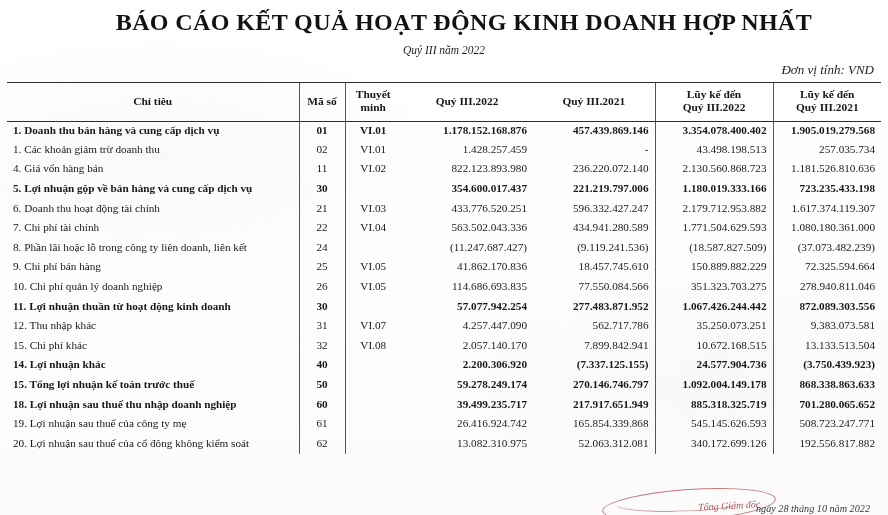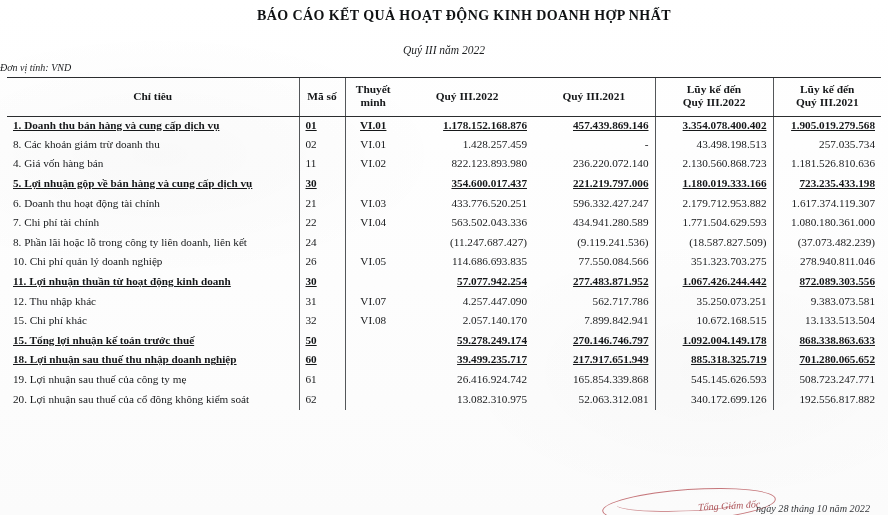--- a/index.html
+++ b/index.html
@@ -33,39 +33,39 @@
     height: 515px;
     box-sizing: border-box;
   }
 
   
   .title-block {
     text-align: center;
     padding-top: 8px;
   }
   .doc-title {
-    font-size: 14px;
+    font-size: 24px;
     font-weight: bold;
     letter-spacing: 0.4px;
     line-height: 1.2;
     margin: 0;
     color: #101214;
     padding-left: 40px;
   }
   .doc-subtitle {
     font-size: 11.5px;
     font-style: italic;
-    margin: 19px 0 0 0;
+    margin: 7px 0 0 0;
     color: #1c1e20;
   }
 
   
   .unit-note {
-    text-align: left;
-    font-size: 10px;
+    text-align: right;
+    font-size: 13px;
     font-style: italic;
     padding-right: 14px;
     margin-top: 6px;
     color: #1c1e20;
   }
 
   
   table.fin {
     width: 874px;
     margin: 4px auto 0 auto;
@@ -97,26 +97,26 @@
 
   tbody td {
     padding: 2px 6px 2px 6px;
     vertical-align: baseline;
     line-height: 1.16;
     height: 19.6px;
     box-sizing: border-box;
     white-space: nowrap;
   }
   tbody td.t-name { text-align: left; }
-  tbody td.t-code { }
+  tbody td.t-code { text-align: center; }
   tbody td.t-note { text-align: center; }
   tbody td.t-num  { text-align: right; }
   tbody td.div-l  { border-left: 1px solid #54575a; }
 
-  tr.bold td { font-weight: bold; text-decoration: underline; }
+  tr.bold td { font-weight: bold; }
   tr.ital td { font-style: italic; }
   td.indent { padding-left: 22px; }
 
   
   .sign-area {
     position: absolute;
     left: 0;
     right: 0;
     bottom: 0px;
     height: 22px;
@@ -215,21 +215,21 @@
         <tr class="bold">
           <td class="t-name">1. Doanh thu bán hàng và cung cấp dịch vụ</td>
           <td class="t-code div-l">01</td>
           <td class="t-note div-l">VI.01</td>
           <td class="t-num">1.178.152.168.876</td>
           <td class="t-num">457.439.869.146</td>
           <td class="t-num div-l">3.354.078.400.402</td>
           <td class="t-num div-l">1.905.019.279.568</td>
         </tr>
         <tr>
-          <td class="t-name">8. Các khoản giảm trừ doanh thu</td>
+          <td class="t-name">1. Các khoản giảm trừ doanh thu</td>
           <td class="t-code div-l">02</td>
           <td class="t-note div-l">VI.01</td>
           <td class="t-num">1.428.257.459</td>
           <td class="t-num">-</td>
           <td class="t-num div-l">43.498.198.513</td>
           <td class="t-num div-l">257.035.734</td>
         </tr>
         <tr>
           <td class="t-name">4. Giá vốn hàng bán</td>
           <td class="t-code div-l">11</td>
@@ -269,20 +269,29 @@
         <tr>
           <td class="t-name">8. Phần lãi hoặc lỗ trong công ty liên doanh, liên kết</td>
           <td class="t-code div-l">24</td>
           <td class="t-note div-l"></td>
           <td class="t-num">(11.247.687.427)</td>
           <td class="t-num">(9.119.241.536)</td>
           <td class="t-num div-l">(18.587.827.509)</td>
           <td class="t-num div-l">(37.073.482.239)</td>
         </tr>
         <tr>
+          <td class="t-name">9. Chi phí bán hàng</td>
+          <td class="t-code div-l">25</td>
+          <td class="t-note div-l">VI.05</td>
+          <td class="t-num">41.862.170.836</td>
+          <td class="t-num">18.457.745.610</td>
+          <td class="t-num div-l">150.889.882.229</td>
+          <td class="t-num div-l">72.325.594.664</td>
+        </tr>
+        <tr>
           <td class="t-name">10. Chi phí quản lý doanh nghiệp</td>
           <td class="t-code div-l">26</td>
           <td class="t-note div-l">VI.05</td>
           <td class="t-num">114.686.693.835</td>
           <td class="t-num">77.550.084.566</td>
           <td class="t-num div-l">351.323.703.275</td>
           <td class="t-num div-l">278.940.811.046</td>
         </tr>
         <tr class="bold">
           <td class="t-name">11. Lợi nhuận thuần từ hoạt động kinh doanh</td>
@@ -305,20 +314,29 @@
         <tr>
           <td class="t-name">15. Chi phí khác</td>
           <td class="t-code div-l">32</td>
           <td class="t-note div-l">VI.08</td>
           <td class="t-num">2.057.140.170</td>
           <td class="t-num">7.899.842.941</td>
           <td class="t-num div-l">10.672.168.515</td>
           <td class="t-num div-l">13.133.513.504</td>
         </tr>
         <tr class="bold">
+          <td class="t-name">14. Lợi nhuận khác</td>
+          <td class="t-code div-l">40</td>
+          <td class="t-note div-l"></td>
+          <td class="t-num">2.200.306.920</td>
+          <td class="t-num">(7.337.125.155)</td>
+          <td class="t-num div-l">24.577.904.736</td>
+          <td class="t-num div-l">(3.750.439.923)</td>
+        </tr>
+        <tr class="bold">
           <td class="t-name">15. Tổng lợi nhuận kế toán trước thuế</td>
           <td class="t-code div-l">50</td>
           <td class="t-note div-l"></td>
           <td class="t-num">59.278.249.174</td>
           <td class="t-num">270.146.746.797</td>
           <td class="t-num div-l">1.092.004.149.178</td>
           <td class="t-num div-l">868.338.863.633</td>
         </tr>
         <tr class="bold">
           <td class="t-name">18. Lợi nhuận sau thuế thu nhập doanh nghiệp</td>

